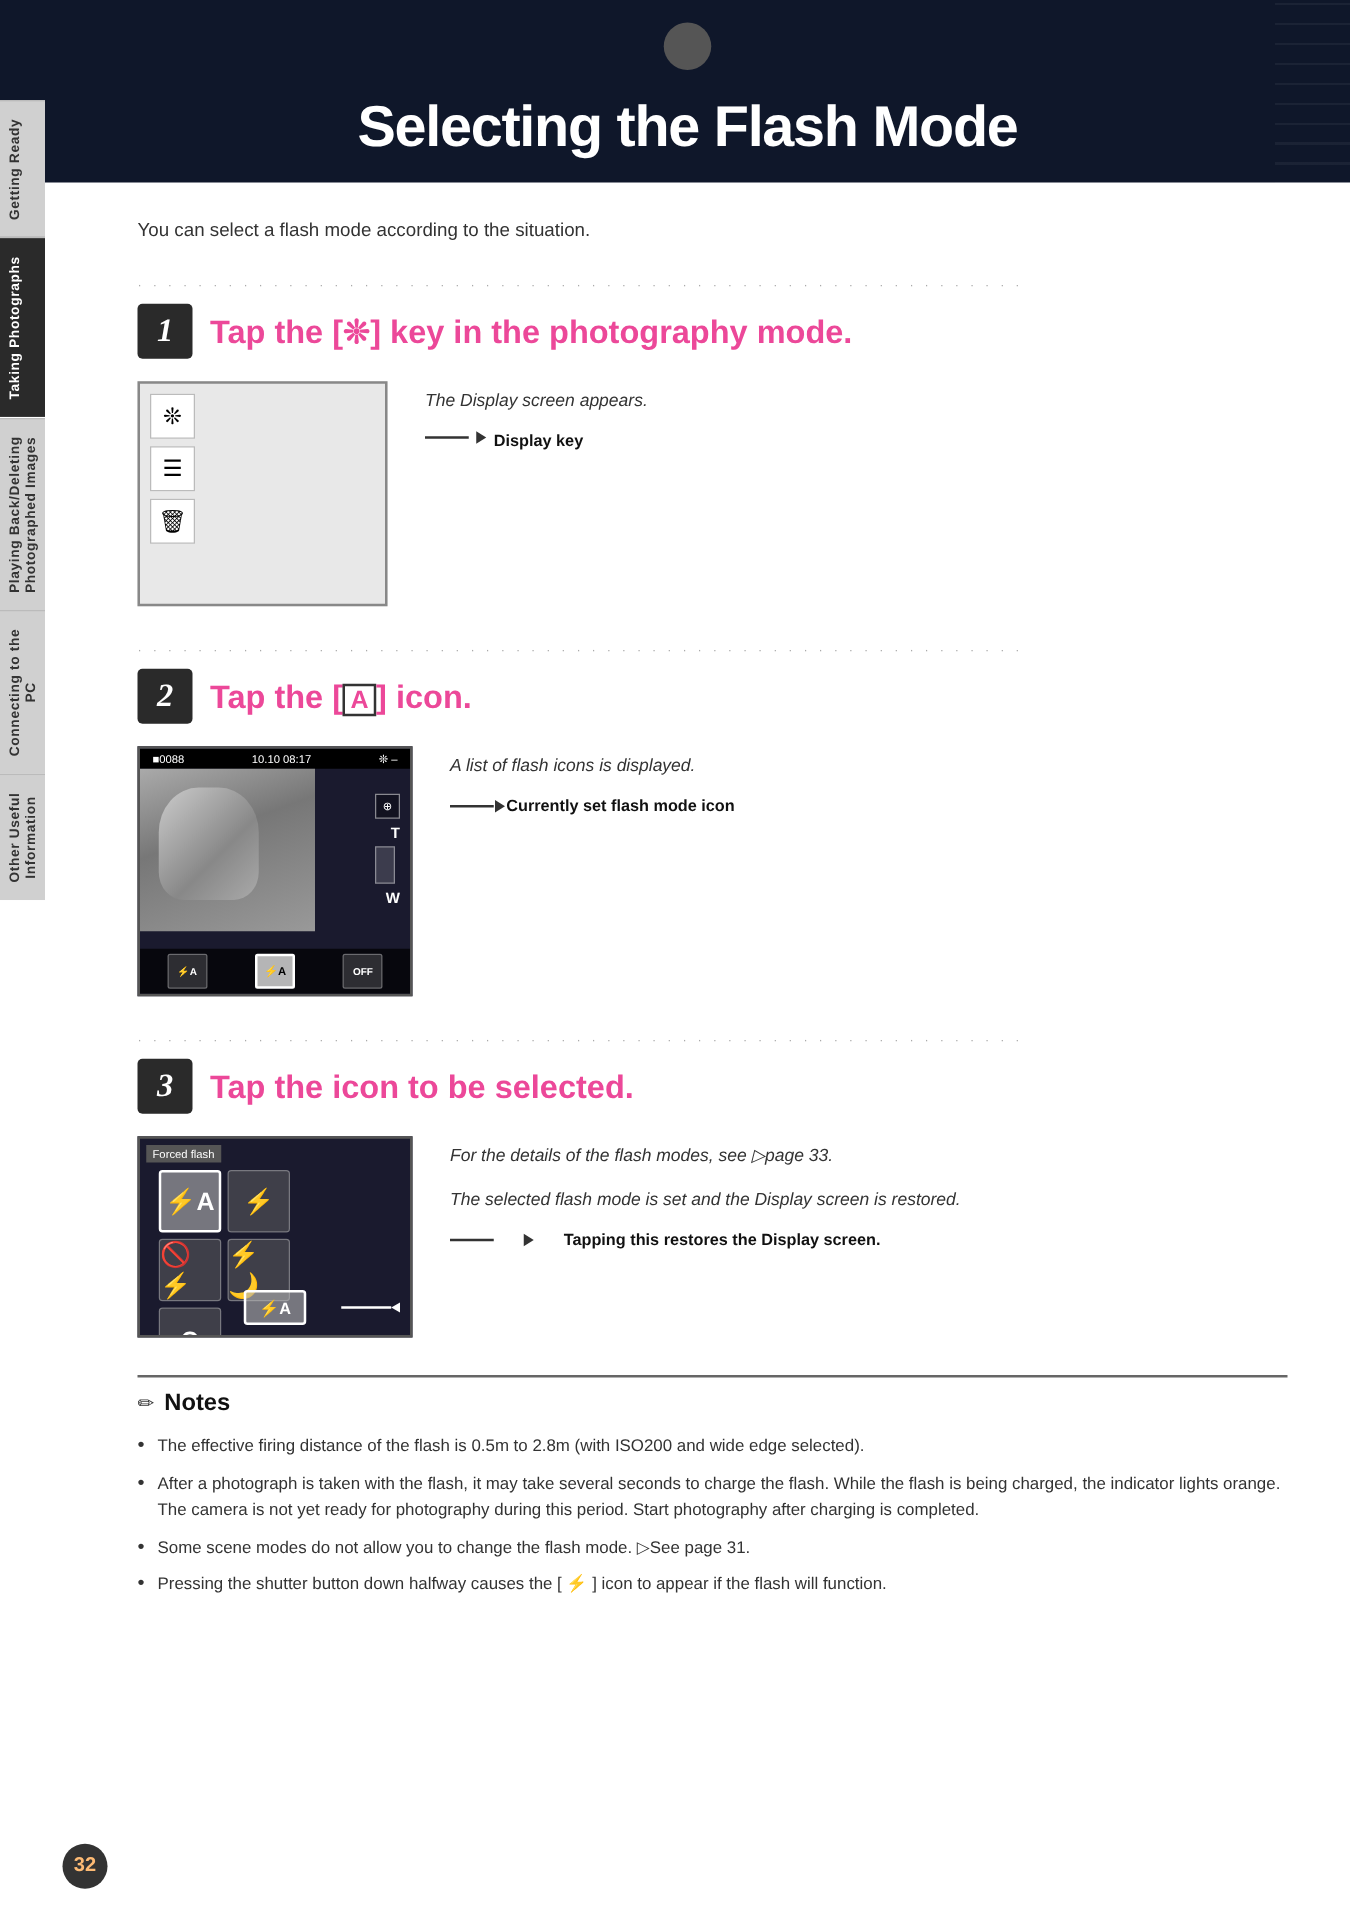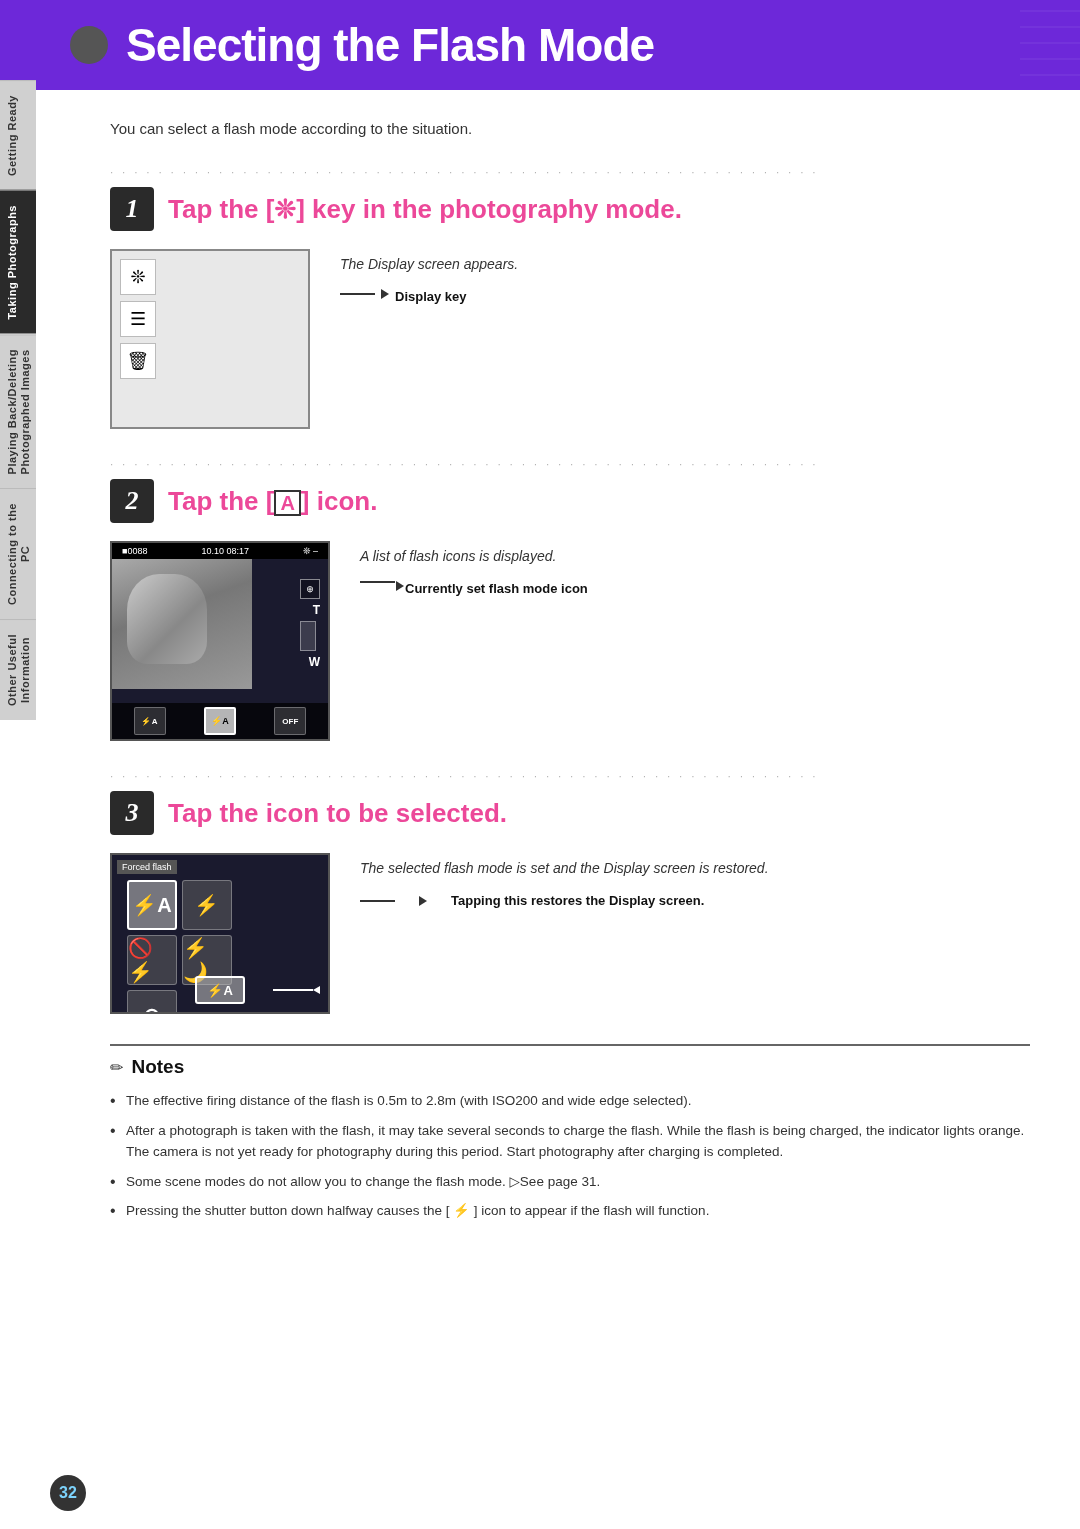--- a/index.html
+++ b/index.html
@@ -8,26 +8,27 @@
       width: 1080px;
       min-height: 1529px;
       background: #fff;
       font-family: Arial, Helvetica, sans-serif;
       position: relative;
       overflow-x: hidden;
     }
 
     
     .page-header {
-      background: #6d28d9;
+      background: #0f172a;
       padding: 18px 50px 18px 70px;
       display: flex;
       align-items: center;
       gap: 18px;
       position: relative;
+      flex-direction: column;
     }
 
     .header-bullet {
       width: 38px;
       height: 38px;
       background: #555;
       border-radius: 50%;
       flex-shrink: 0;
     }
 
@@ -379,21 +380,21 @@
       line-height: 1.4;
     }
 
     
     .page-number {
       position: absolute;
       bottom: 18px;
       left: 50px;
       font-size: 16px;
       font-weight: bold;
-      color: #7dd3fc;
+      color: #fdba74;
       background: #333;
       width: 36px;
       height: 36px;
       display: flex;
       align-items: center;
       justify-content: center;
       border-radius: 50%;
     }
 
     .callout-line {
@@ -505,21 +506,21 @@
               <span style="font-size:9px; font-weight:bold;">⚡A</span>
             </div>
             <div class="cam2-flash-icon">
               <span style="font-size:8px; font-weight:bold;">OFF</span>
             </div>
           </div>
         </div>
       </div>
       <div class="step-description">
         <p class="step-desc-text">A list of flash icons is displayed.</p>
-        <div style="display:flex; gap:1px; margin-top:5px;">
+        <div style="display:flex; align-items:center; gap:1px; margin-top:5px;">
           <div style="width:35px; height:2px; background:#333;"></div>
           <div style="width:0;height:0;border-top:5px solid transparent;border-bottom:5px solid transparent;border-left:8px solid #333;"></div>
           <span class="step-label-bold">Currently set flash mode icon</span>
         </div>
       </div>
     </div>
   </div>
 
   <div class="step-section">
     <div class="step-dots">
@@ -555,20 +556,21 @@
             <span style="font-size:13px; font-weight:bold;">⚡A</span>
           </div>
 
           <div style="position:absolute; right:8px; bottom:18px; display:flex; align-items:center;">
             <div style="width:40px; height:2px; background:#fff;"></div>
             <div style="width:0;height:0;border-top:4px solid transparent;border-bottom:4px solid transparent;border-right:7px solid #fff;"></div>
           </div>
         </div>
       </div>
       <div class="step-description">
+        <p class="step-desc-text">For the details of the flash modes, see ▷page 33.</p>
         <p class="step-desc-text">The selected flash mode is set and the Display screen is restored.</p>
         <div style="display:flex; align-items:center; gap:24px; margin-top:8px;">
           <div style="width:35px; height:2px; background:#333;"></div>
           <div style="width:0;height:0;border-top:5px solid transparent;border-bottom:5px solid transparent;border-left:8px solid #333;"></div>
           <span class="step-label-bold">Tapping this restores the Display screen.</span>
         </div>
       </div>
     </div>
   </div>
 

